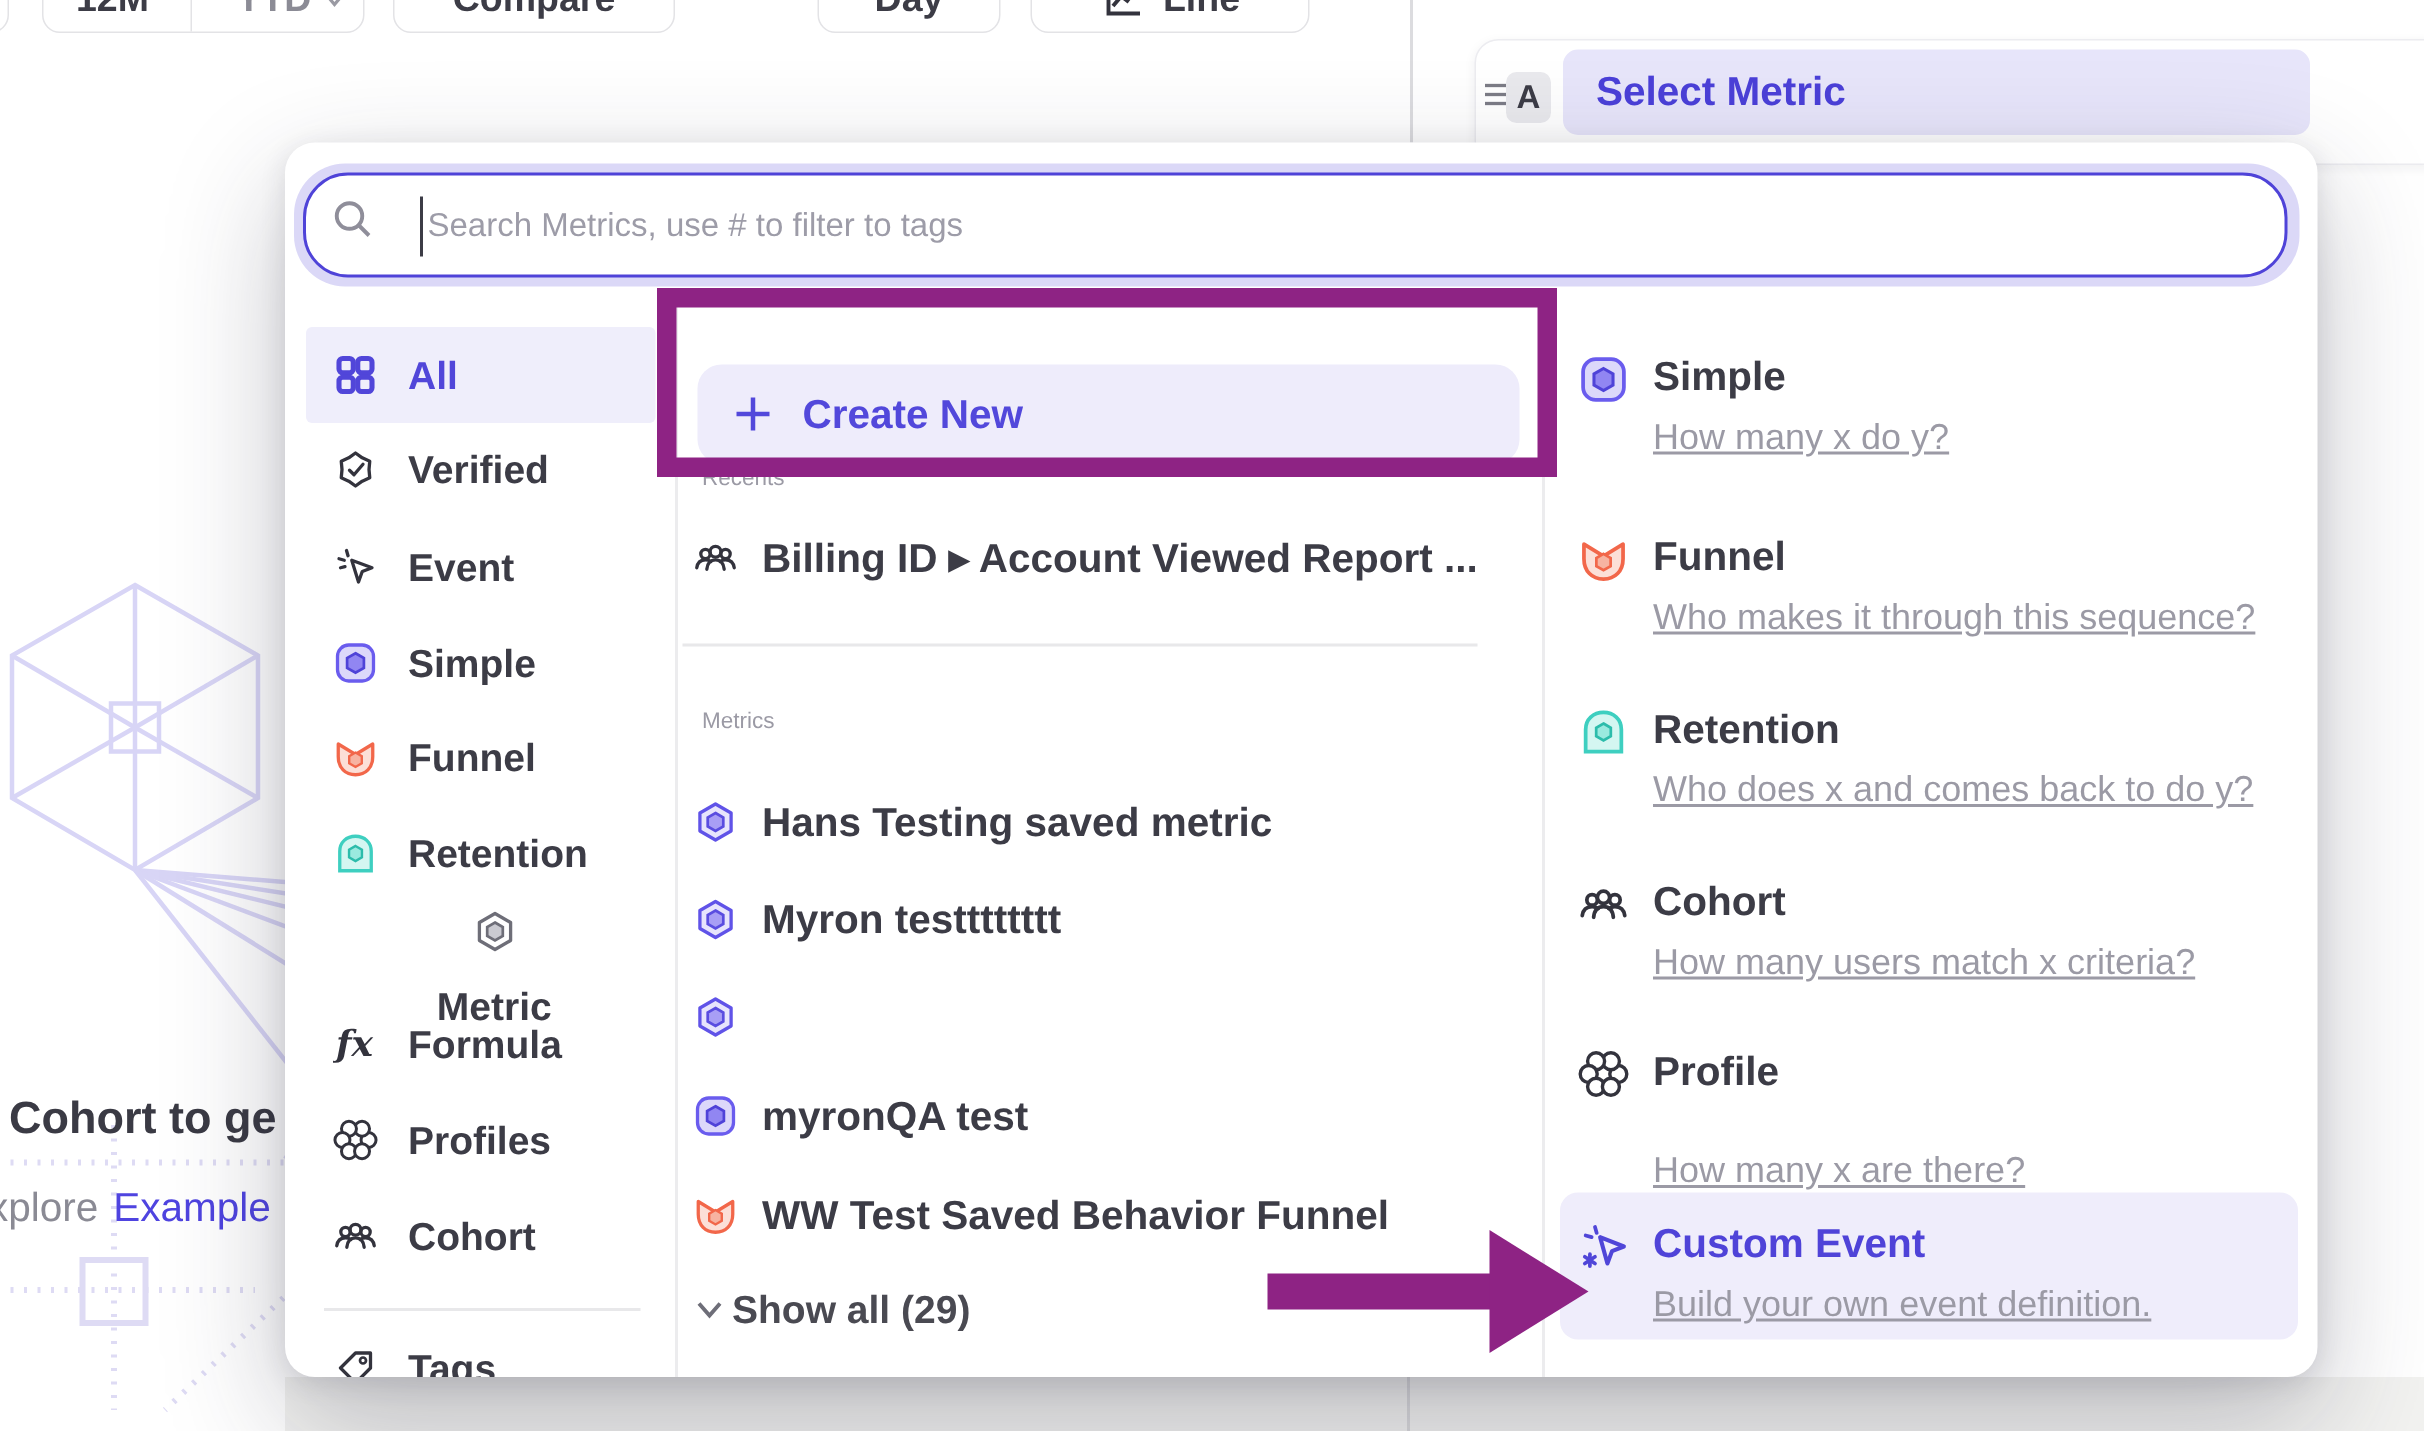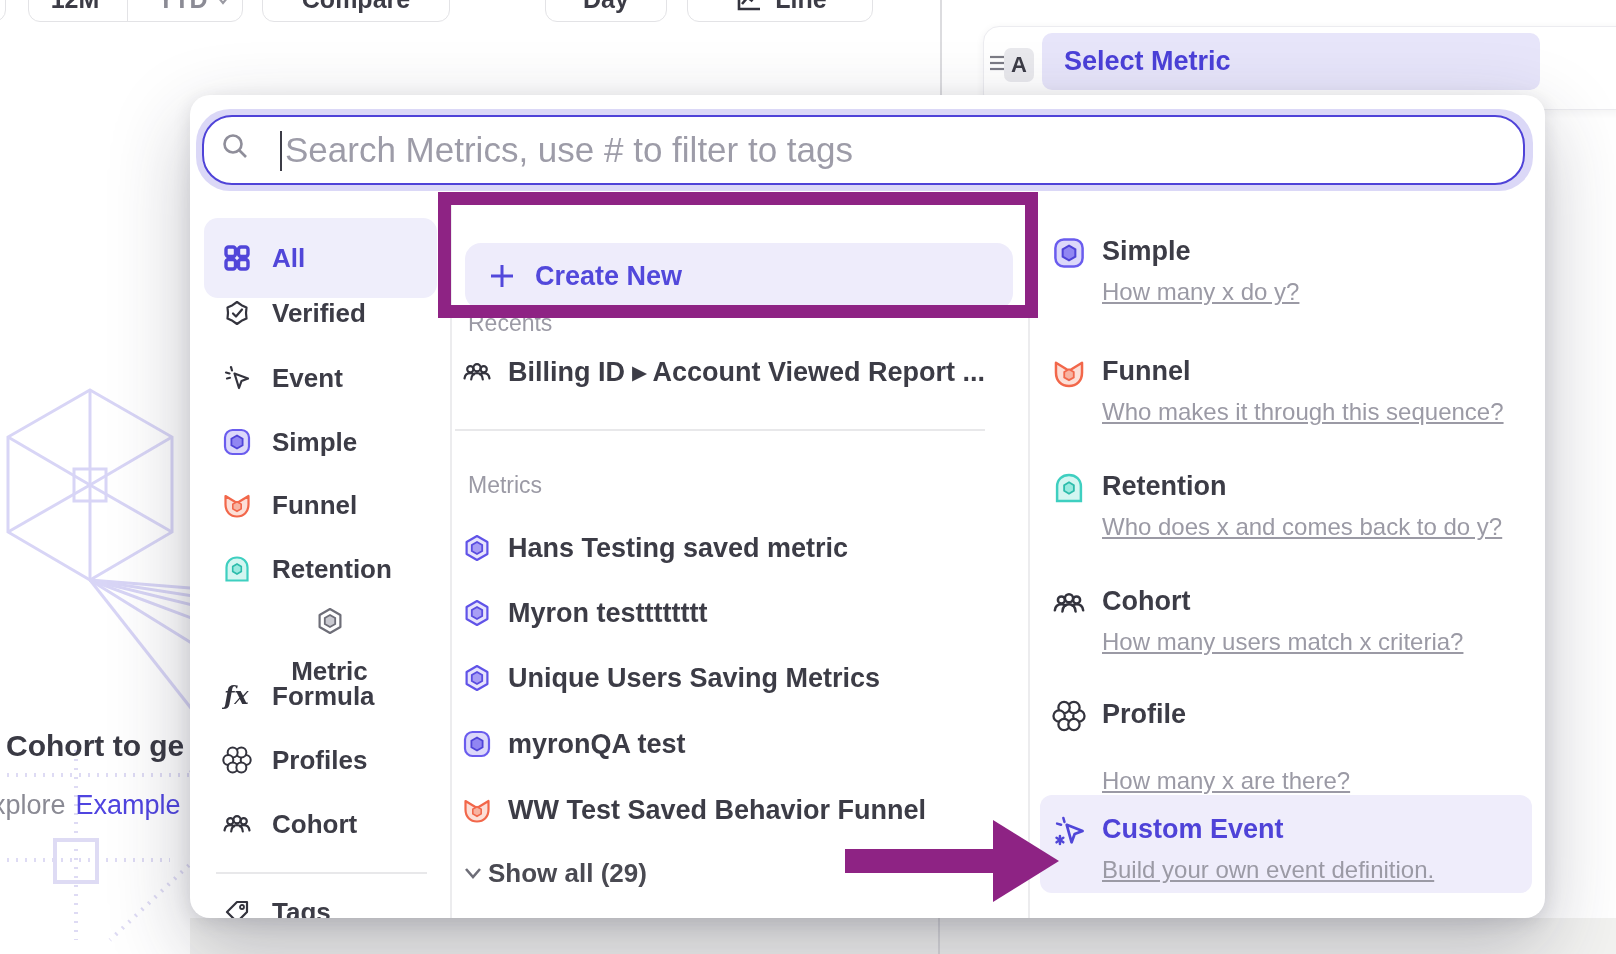--- a/index.html
+++ b/index.html
@@ -61,43 +61,43 @@
   }
   
   .in{position:absolute;}
 
   #search-halo{left:6px;top:14px;width:1337px;height:82px;border-radius:34px;background:#dbd8f7;}
   #search-box{left:12px;top:20px;width:1323px;height:70px;border-radius:30px;background:#fff;border:2.5px solid #4f43d8;box-sizing:border-box;}
   #search-icon{left:30px;top:36px;}
   #search-caret{left:90px;top:36px;width:2px;height:40px;background:#3c3c46;}
   #search-input{
     left:95px;top:24px;width:1180px;height:62px;border:none;outline:none;background:transparent;
-    font-family:"Liberation Sans", sans-serif;font-size:35px;color:#3c3c46;padding:0;
+    font-family:"Liberation Sans", sans-serif;font-size:22px;color:#3c3c46;padding:0;
   }
   #search-input::placeholder{color:#9d9ca8;}
 
   #col-div-1{left:260px;top:108px;width:1.5px;height:715px;background:#ececee;}
   #col-div-2{left:838px;top:108px;width:1.5px;height:715px;background:#ececee;}
 
   
   .cat-row{
     left:14px;width:233px;height:52px;display:flex;align-items:center;gap:20px;
     padding-left:18px;box-sizing:border-box;position:absolute;font-size:26px;font-weight:600;color:#3c3c46;
   }
-  .cat-row.selected{height:80px;background:#efeefb;border-radius:14px;color:#5146d9;}
+  .cat-row.selected{height:64px;background:#efeefb;border-radius:4px;color:#5146d9;}
   .ic30{width:30px;height:30px;flex:0 0 30px;}
   #side-div{left:26px;top:777px;width:211px;height:1.5px;background:#e8e8ea;}
 
   
   #create-new{
     left:275px;top:120px;width:548px;height:66px;border-radius:16px;background:#eeecfb;
     display:flex;align-items:center;gap:18px;padding-left:22px;box-sizing:border-box;
     font-size:27px;font-weight:700;color:#5248db;margin-top:28px;
   }
-  .sect-label{font-size:23px;color:#9b9aa5;}
+  .sect-label{font-size:15px;color:#9b9aa5;}
   #recents-label{left:278px;top:215px;}
   #metrics-label{left:278px;top:377px;}
   .m-row{
     left:272px;width:545px;height:52px;display:flex;align-items:center;gap:16px;position:absolute;
     font-size:27px;font-weight:600;color:#3c3c46;white-space:nowrap;
   }
   #mid-div{left:265px;top:334px;width:530px;height:1.5px;background:#e8e8ea;}
   #show-all{left:272px;top:756px;width:300px;height:44px;display:flex;align-items:center;gap:4px;position:absolute;
     font-size:26px;font-weight:600;color:#4a4a52;}
 
@@ -362,21 +362,20 @@
       <polygon points="15,9 20.2,12 20.2,18 15,21 9.8,18 9.8,12" fill="#a89ef5" stroke="#5a4de0" stroke-width="1.8"></polygon>
     </svg>
     <span>Myron testttttttt</span>
   </div>
 
   <div class="m-row" style="top:557px;">
     <svg class="ic30" viewBox="0 0 30 30">
       <polygon points="15,3 25.4,9 25.4,21 15,27 4.6,21 4.6,9" fill="#e7e4fc" stroke="#6053e8" stroke-width="2.2" stroke-linejoin="round"></polygon>
       <polygon points="15,9 20.2,12 20.2,18 15,21 9.8,18 9.8,12" fill="#a89ef5" stroke="#5a4de0" stroke-width="1.8"></polygon>
     </svg>
-    <span>Unique Users Saving Metrics</span>
   </div>
 
   <div class="m-row" style="top:623px;">
     <svg class="ic30" viewBox="0 0 30 30">
       <rect x="3" y="3" width="24" height="24" rx="7.5" fill="#dcd8fa" stroke="#6a5cee" stroke-width="2.2"></rect>
       <polygon points="15,8.5 20.6,11.75 20.6,18.25 15,21.5 9.4,18.25 9.4,11.75" fill="#9186f2" stroke="#4f43d8" stroke-width="1.8"></polygon>
     </svg>
     <span>myronQA test</span>
   </div>
 

